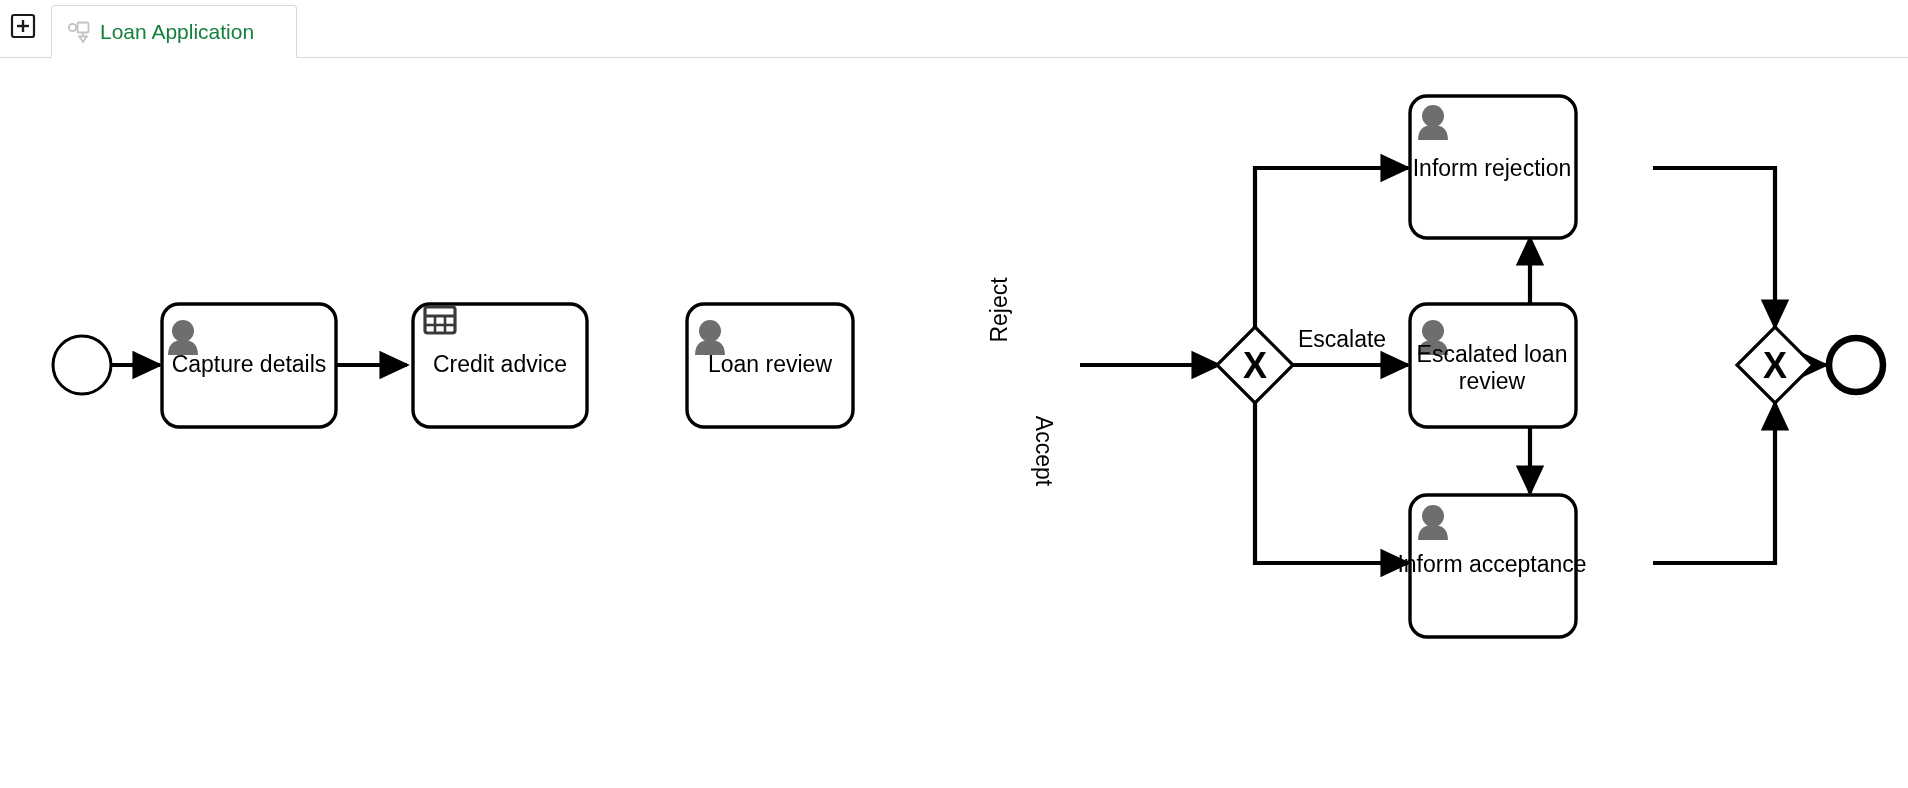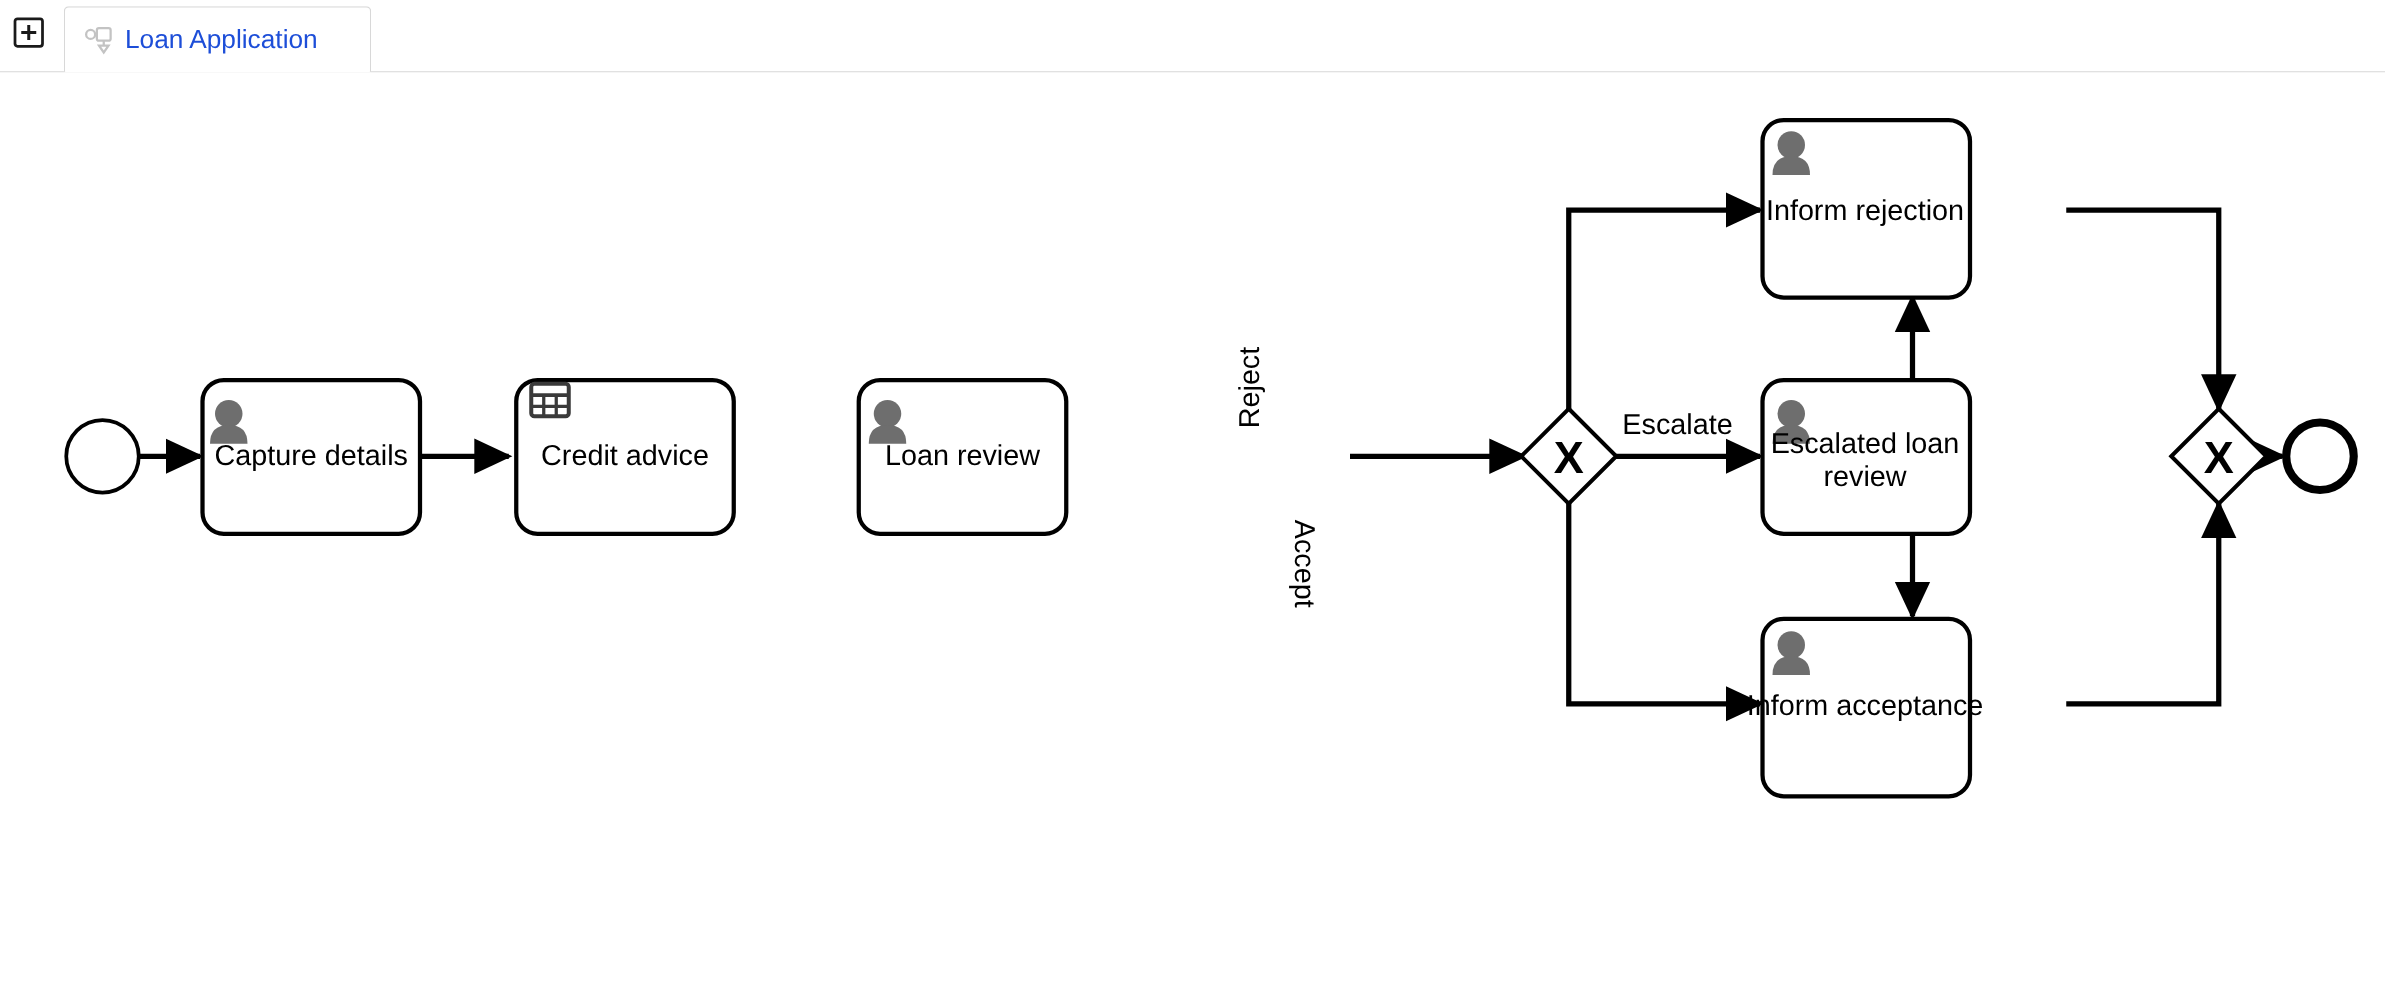--- a/index.html
+++ b/index.html
@@ -53,21 +53,21 @@
     cursor: pointer;
   }
   .tab-icon {
     width: 26px; height: 26px;
     margin-right: 8px;
     flex: 0 0 auto;
   }
   .tab-icon svg { display: block; }
   .tab-label {
     font-size: 21px;
-    color: #1d4ed8;
+    color: #15803d;
     white-space: nowrap;
   }
 
   
   .canvas {
     position: absolute;
     left: 0; top: 58px;
     width: 1908px;
     height: 730px;
     background: #ffffff;

